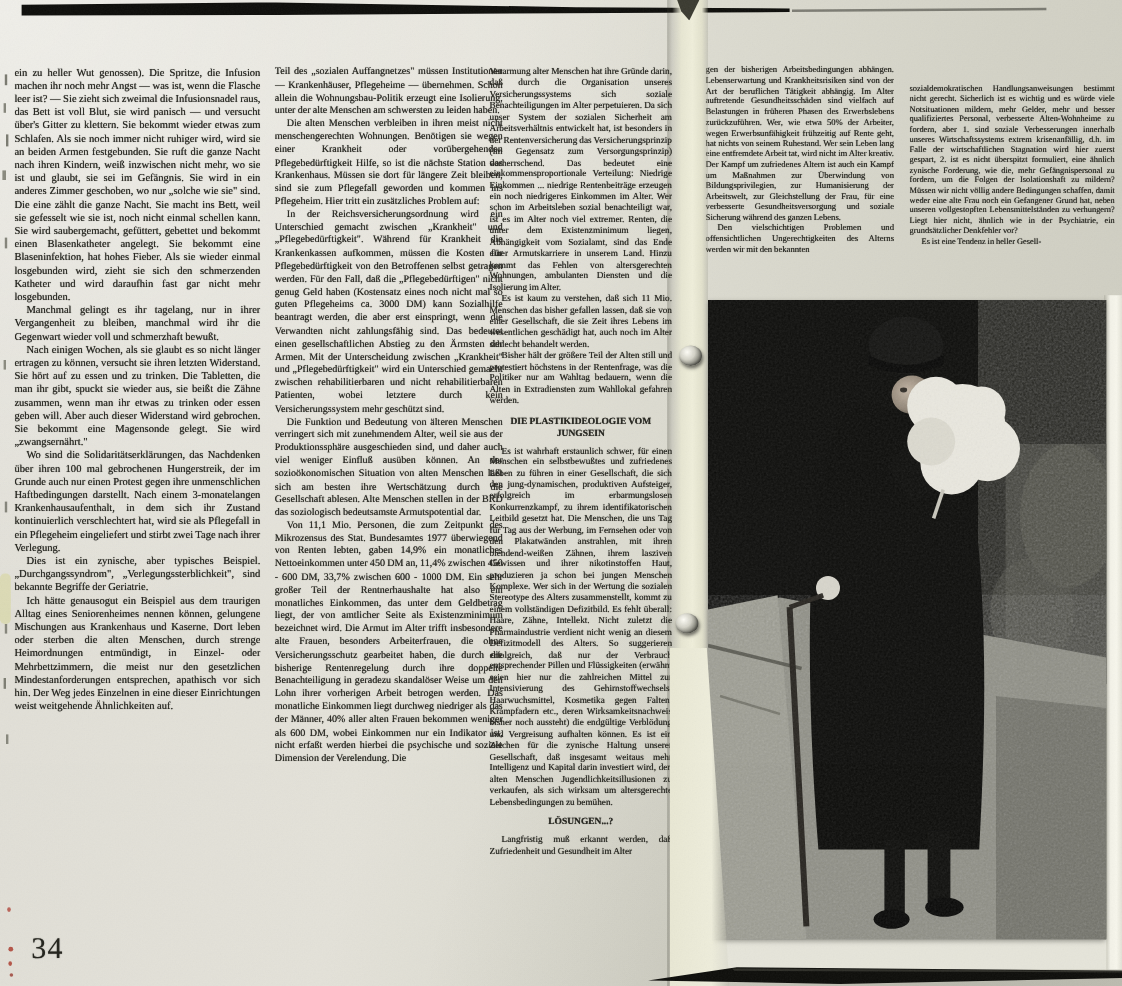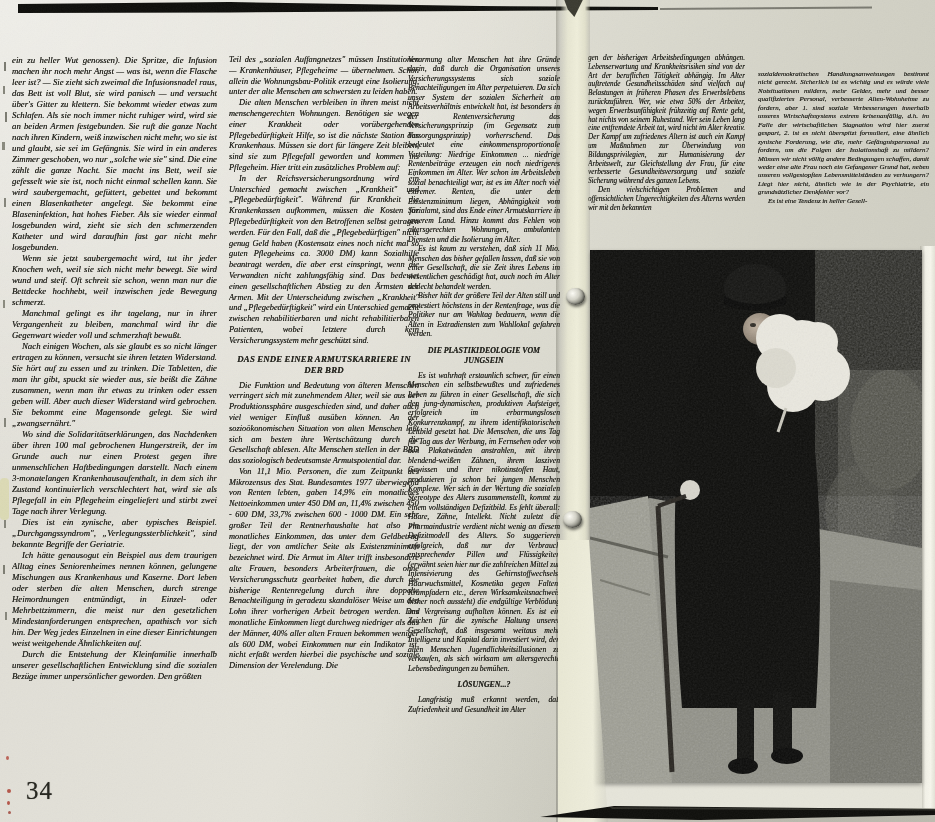--- a/index.html
+++ b/index.html
@@ -7,21 +7,21 @@
     position:relative;width:935px;height:822px;overflow:hidden;
     font-family:"Liberation Serif",serif;
     background:
       radial-gradient(ellipse at 85% 110%, rgba(60,60,48,.18), rgba(0,0,0,0) 40%),
       radial-gradient(ellipse at 0% 0%, rgba(255,255,252,.5), rgba(0,0,0,0) 45%),
       linear-gradient(100deg,#e0ded6 0%,#e4e2d9 38%,#dbdacf 58%,#d3d2c6 78%,#cdccc0 100%);
   }
   .col{
     position:absolute;text-align:justify;color:#262620;overflow:hidden;
     text-shadow:0 0 .6px rgba(30,30,25,.85);
-    hyphens:auto;-webkit-hyphens:auto;word-spacing:-0.2px;font-style:italic;
+    hyphens:auto;-webkit-hyphens:auto;word-spacing:-0.2px;
   }
   .col p{margin:0;text-indent:10px;}
   .col p:first-child{text-indent:0;}
   .col h3{text-align:center;font-weight:bold;margin:7px 0 5px;text-indent:0;}
   #col1{left:12px;top:55px;width:205px;height:726px;font-size:8.8px;line-height:11px;}
   #col2{left:229px;top:55px;width:190px;height:740px;font-size:8.4px;line-height:10.8px;}
   #col2 h3{font-size:8.8px;line-height:11px;letter-spacing:.2px;}
   #col3{left:408px;top:55px;width:152px;height:742px;font-size:7.7px;line-height:9.45px;}
   #col3 h3{font-size:7.9px;line-height:10px;}
   #col4{left:588px;top:54px;width:157px;height:198px;font-size:7.2px;line-height:8.8px;}
@@ -88,33 +88,30 @@
   <div class="mark" style="left:4px;top:520px;width:2px;height:8px;background:#85857a;"></div>
   <div class="mark" style="left:3px;top:565px;width:2px;height:9px;background:#7d7d72;"></div>
   <div class="mark" style="left:5px;top:612px;width:2px;height:8px;background:#86867b;"></div>
   <div class="mark" style="left:6px;top:756px;width:3px;height:4px;background:#bb6358;border-radius:50%;"></div>
   <div class="mark" style="left:7px;top:789px;width:4px;height:4px;background:#b45548;border-radius:50%;"></div>
   <div class="mark" style="left:7px;top:801px;width:3px;height:4px;background:#b45548;border-radius:50%;"></div>
   <div class="mark" style="left:8px;top:811px;width:3px;height:3px;background:#a85a50;border-radius:50%;"></div>
 
   <div id="col1" class="col">
       <p>ein zu heller Wut genossen). Die Spritze, die Infusion machen ihr noch mehr Angst — was ist, wenn die Flasche leer ist? — Sie zieht sich zweimal die Infusionsnadel raus, das Bett ist voll Blut, sie wird panisch — und versucht über's Gitter zu klettern. Sie bekommt wieder etwas zum Schlafen. Als sie noch immer nicht ruhiger wird, wird sie an beiden Armen festgebunden. Sie ruft die ganze Nacht nach ihren Kindern, weiß inzwischen nicht mehr, wo sie ist und glaubt, sie sei im Gefängnis. Sie wird in ein anderes Zimmer geschoben, wo nur „solche wie sie" sind. Die eine zählt die ganze Nacht. Sie macht ins Bett, weil sie gefesselt wie sie ist, noch nicht einmal schellen kann. Sie wird saubergemacht, gefüttert, gebettet und bekommt einen Blasenkatheter angelegt. Sie bekommt eine Blaseninfektion, hat hohes Fieber. Als sie wieder einmal losgebunden wird, zieht sie sich den schmerzenden Katheter und wird daraufhin fast gar nicht mehr losgebunden.</p>
-      <p>Wenn sie jetzt saubergemacht wird, tut ihr jeder Knochen weh, weil sie sich nicht mehr bewegt. Sie wird wund und steif. Oft schreit sie schon, wenn man nur die Bettdecke hochhebt, weil inzwischen jede Bewegung schmerzt.</p>
       <p>Manchmal gelingt es ihr tagelang, nur in ihrer Vergangenheit zu bleiben, manchmal wird ihr die Gegenwart wieder voll und schmerzhaft bewußt.</p>
       <p>Nach einigen Wochen, als sie glaubt es so nicht länger ertragen zu können, versucht sie ihren letzten Widerstand. Sie hört auf zu essen und zu trinken. Die Tabletten, die man ihr gibt, spuckt sie wieder aus, sie beißt die Zähne zusammen, wenn man ihr etwas zu trinken oder essen geben will. Aber auch dieser Widerstand wird gebrochen. Sie bekommt eine Magensonde gelegt. Sie wird „zwangsernährt."</p>
       <p>Wo sind die Solidaritätserklärungen, das Nachdenken über ihren 100 mal gebrochenen Hungerstreik, der im Grunde auch nur einen Protest gegen ihre unmenschlichen Haftbedingungen darstellt. Nach einem 3-monatelangen Krankenhausaufenthalt, in dem sich ihr Zustand kontinuierlich verschlechtert hat, wird sie als Pflegefall in ein Pflegeheim eingeliefert und stirbt zwei Tage nach ihrer Verlegung.</p>
       <p>Dies ist ein zynische, aber typisches Beispiel. „Durchgangssyndrom", „Verlegungssterblichkeit", sind bekannte Begriffe der Geriatrie.</p>
       <p>Ich hätte genausogut ein Beispiel aus dem traurigen Alltag eines Seniorenheimes nennen können, gelungene Mischungen aus Krankenhaus und Kaserne. Dort leben oder sterben die alten Menschen, durch strenge Heimordnungen entmündigt, in Einzel- oder Mehrbettzimmern, die meist nur den gesetzlichen Mindestanforderungen entsprechen, apathisch vor sich hin. Der Weg jedes Einzelnen in eine dieser Einrichtungen weist weitgehende Ähnlichkeiten auf.</p>
-      <p>Durch die Entstehung der Kleinfamilie innerhalb unserer gesellschaftlichen Entwicklung sind die sozialen Bezüge immer unpersönlicher geworden. Den größten</p>
     </div>
   <div id="col2" class="col">
       <p>Teil des „sozialen Auffangnetzes" müssen Institutionen — Krankenhäuser, Pflegeheime — übernehmen. Schon allein die Wohnungsbau-Politik erzeugt eine Isolierung, unter der alte Menschen am schwersten zu leiden haben.</p>
       <p>Die alten Menschen verbleiben in ihren meist nicht menschengerechten Wohnungen. Benötigen sie wegen einer Krankheit oder vorübergehenden Pflegebedürftigkeit Hilfe, so ist die nächste Station das Krankenhaus. Müssen sie dort für längere Zeit bleiben, sind sie zum Pflegefall geworden und kommen ins Pflegeheim. Hier tritt ein zusätzliches Problem auf:</p>
       <p>In der Reichsversicherungsordnung wird ein Unterschied gemacht zwischen „Krankheit" und „Pflegebedürftigkeit". Während für Krankheit die Krankenkassen aufkommen, müssen die Kosten für Pflegebedürftigkeit von den Betroffenen selbst getragen werden. Für den Fall, daß die „Pflegebedürftigen" nicht genug Geld haben (Kostensatz eines noch nicht mal so guten Pflegeheims ca. 3000 DM) kann Sozialhilfe beantragt werden, die aber erst einspringt, wenn die Verwandten nicht zahlungsfähig sind. Das bedeutet einen gesellschaftlichen Abstieg zu den Ärmsten der Armen. Mit der Unterscheidung zwischen „Krankheit" und „Pflegebedürftigkeit" wird ein Unterschied gemacht zwischen rehabilitierbaren und nicht rehabilitierbaren Patienten, wobei letztere durch kein Versicherungssystem mehr geschützt sind.</p>
-      <h3>DAS ENDE EINER ARMUTSKARRIERE IN DER BRD</h3>
       <p>Die Funktion und Bedeutung von älteren Menschen verringert sich mit zunehmendem Alter, weil sie aus der Produktionssphäre ausgeschieden sind, und daher auch viel weniger Einfluß ausüben können. An der sozioökonomischen Situation von alten Menschen läßt sich am besten ihre Wertschätzung durch die Gesellschaft ablesen. Alte Menschen stellen in der BRD das soziologisch bedeutsamste Armutspotential dar.</p>
       <p>Von 11,1 Mio. Personen, die zum Zeitpunkt des Mikrozensus des Stat. Bundesamtes 1977 überwiegend von Renten lebten, gaben 14,9% ein monatliches Nettoeinkommen unter 450 DM an, 11,4% zwischen 450 - 600 DM, 33,7% zwischen 600 - 1000 DM. Ein sehr großer Teil der Rentnerhaushalte hat also ein monatliches Einkommen, das unter dem Geldbetrag liegt, der von amtlicher Seite als Existenzminimum bezeichnet wird. Die Armut im Alter trifft insbesondere alte Frauen, besonders Arbeiterfrauen, die ohne Versicherungsschutz gearbeitet haben, die durch die bisherige Rentenregelung durch ihre doppelte Benachteiligung in geradezu skandalöser Weise um den Lohn ihrer vorherigen Arbeit betrogen werden. Das monatliche Einkommen liegt durchweg niedriger als das der Männer, 40% aller alten Frauen bekommen weniger als 600 DM, wobei Einkommen nur ein Indikator ist, nicht erfaßt werden hierbei die psychische und soziale Dimension der Verelendung. Die</p>
     </div>
   <div id="col3" class="col">
       <p>Verarmung alter Menschen hat ihre Gründe darin, daß durch die Organisation unseres Versicherungssystems sich soziale Benachteiligungen im Alter perpetuieren. Da sich unser System der sozialen Sicherheit am Arbeitsverhältnis entwickelt hat, ist besonders in der Rentenversicherung das Versicherungsprinzip (im Gegensatz zum Versorgungsprinzip) vorherrschend. Das bedeutet eine einkommensproportionale Verteilung: Niedrige Einkommen ... niedrige Rentenbeiträge erzeugen ein noch niedrigeres Einkommen im Alter. Wer schon im Arbeitsleben sozial benachteiligt war, ist es im Alter noch viel extremer. Renten, die unter dem Existenzminimum liegen, Abhängigkeit vom Sozialamt, sind das Ende einer Armutskarriere in unserem Land. Hinzu kommt das Fehlen von altersgerechten Wohnungen, ambulanten Diensten und die Isolierung im Alter.</p>
       <p>Es ist kaum zu verstehen, daß sich 11 Mio. Menschen das bisher gefallen lassen, daß sie von einer Gesellschaft, die sie Zeit ihres Lebens im wesentlichen geschädigt hat, auch noch im Alter schlecht behandelt werden.</p>
       <p>Bisher hält der größere Teil der Alten still und protestiert höchstens in der Rentenfrage, was die Politiker nur am Wahltag bedauern, wenn die Alten in Extradiensten zum Wahllokal gefahren werden.</p>
       <h3>DIE PLASTIKIDEOLOGIE VOM JUNGSEIN</h3>
       <p>Es ist wahrhaft erstaunlich schwer, für einen Menschen ein selbstbewußtes und zufriedenes Leben zu führen in einer Gesellschaft, die sich den jung-dynamischen, produktiven Aufsteiger, erfolgreich im erbarmungslosen Konkurrenzkampf, zu ihrem identifikatorischen Leitbild gesetzt hat. Die Menschen, die uns Tag für Tag aus der Werbung, im Fernsehen oder von den Plakatwänden anstrahlen, mit ihren blendend-weißen Zähnen, ihrem lasziven Gewissen und ihrer nikotinstoffen Haut, produzieren ja schon bei jungen Menschen Komplexe. Wer sich in der Wertung die sozialen Stereotype des Alters zusammenstellt, kommt zu einem vollständigen Defizitbild. Es fehlt überall: Haare, Zähne, Intellekt. Nicht zuletzt die Pharmaindustrie verdient nicht wenig an diesem Defizitmodell des Alters. So suggerieren erfolgreich, daß nur der Verbrauch entsprechender Pillen und Flüssigkeiten (erwähnt seien hier nur die zahlreichen Mittel zur Intensivierung des Gehirnstoffwechsels, Haarwuchsmittel, Kosmetika gegen Falten, Krampfadern etc., deren Wirksamkeitsnachweis bisher noch aussteht) die endgültige Verblödung und Vergreisung aufhalten können. Es ist ein Zeichen für die zynische Haltung unserer Gesellschaft, daß insgesamt weitaus mehr Intelligenz und Kapital darin investiert wird, den alten Menschen Jugendlichkeitsillusionen zu verkaufen, als sich wirksam um altersgerechte Lebensbedingungen zu bemühen.</p>
       <h3>LÖSUNGEN...?</h3>

